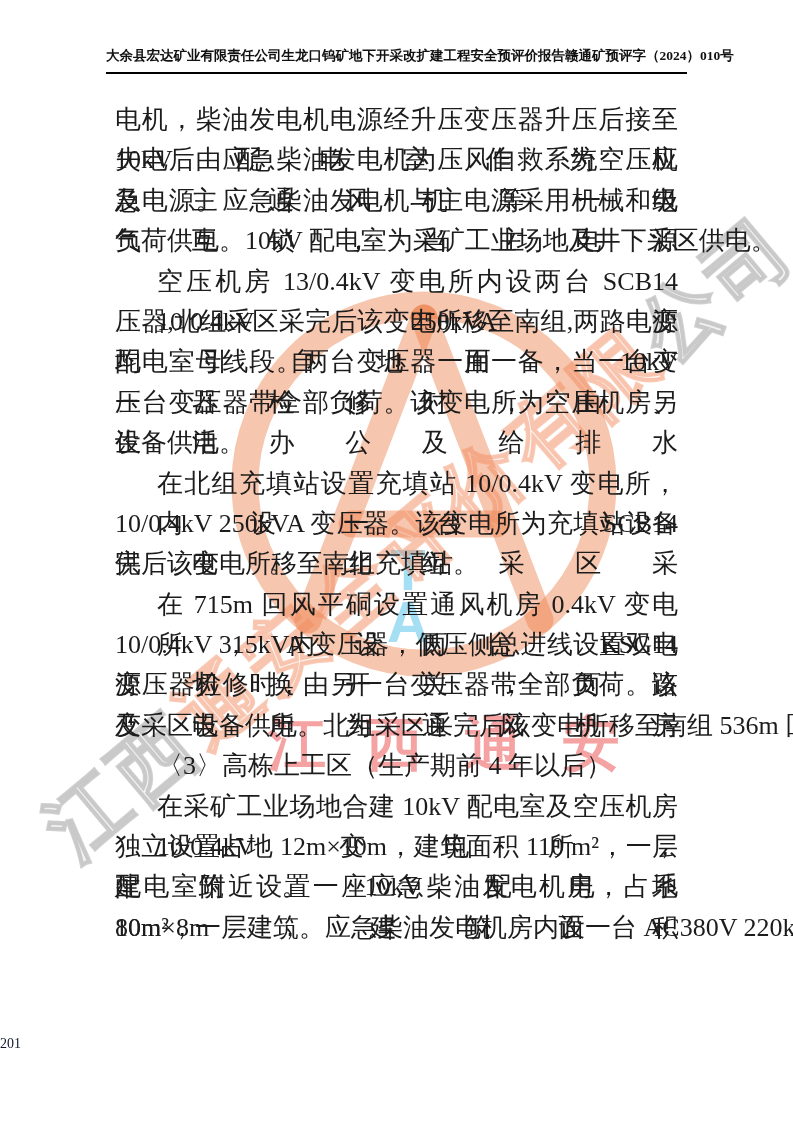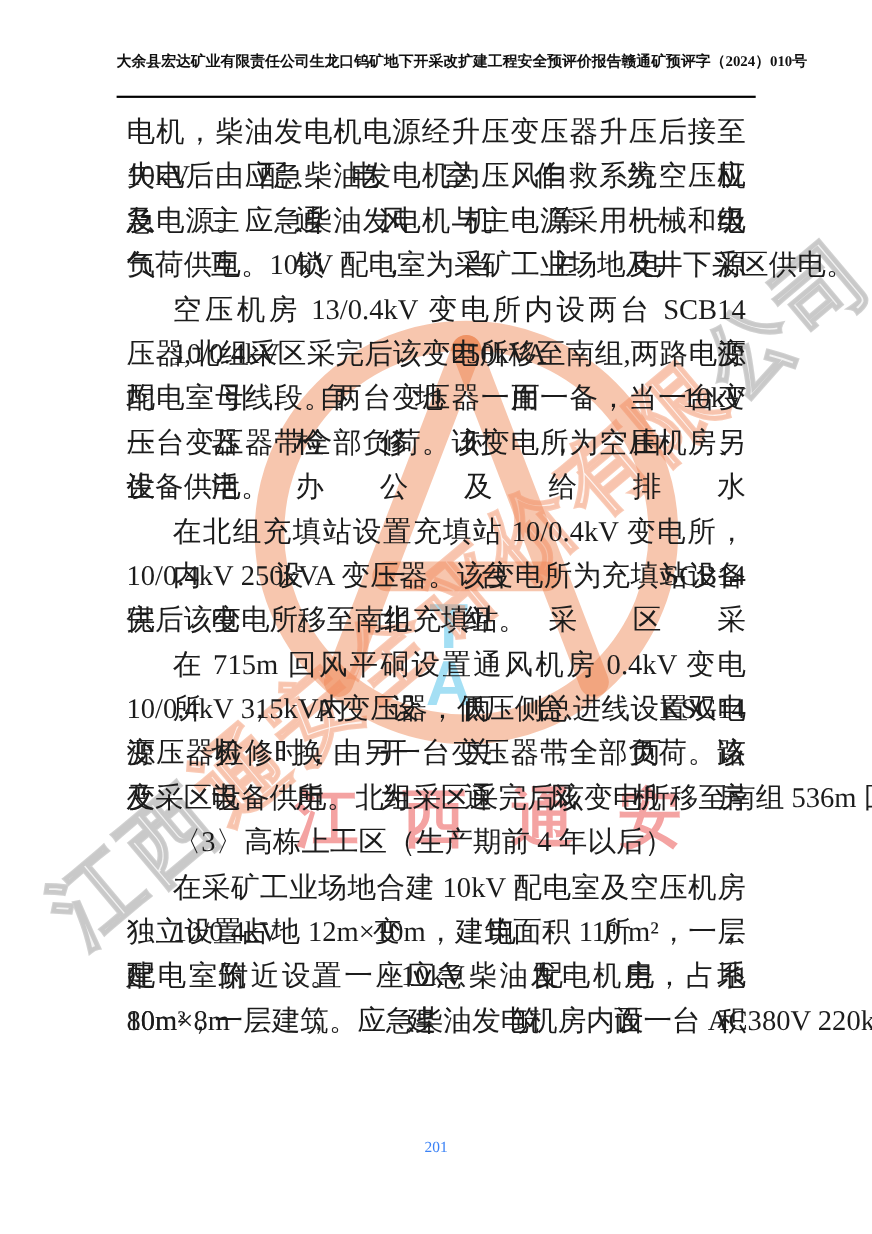--- a/index.html
+++ b/index.html
@@ -10,21 +10,21 @@
     background:#ffffff;
     overflow:hidden;
     font-family:"Liberation Serif","DejaVu Serif","DejaVu Sans",serif;
     color:#1c1c1c;
   }
   
   .doc-header{
     position:absolute;top:47px;left:106px;width:581px;
     text-align:center;
     font-size:13.5px;font-weight:700;color:#111;
-    padding-bottom:22px;
+    padding-bottom:7px;
     border-bottom:2px solid #000;
     white-space:nowrap;
     letter-spacing:0px;
   }
   
   .body-text{
     position:absolute;top:100px;left:115px;width:563px;
     z-index:3;
   }
   .bline{
@@ -33,21 +33,21 @@
     text-align:justify;
     text-align-last:left;
     white-space:nowrap;
     overflow:visible;
   }
   .bline.just{text-align-last:justify;white-space:normal;}
   .bline.ind{padding-left:42px;}
   
   .doc-footer{
     position:absolute;top:1036px;left:0;width:100%;
-    text-align:center;font-size:14px;color:#3b82f6;z-index:3;
+    text-align:left;font-size:14px;color:#0f172a;z-index:3;
   }
   
   .wm{position:absolute;z-index:1;pointer-events:none;}
   .wm-logo-circle{left:212px;top:272px;width:424px;height:424px;}
   .wm-ta{
     left:366px;top:544px;width:84px;
     text-align:center;
     font-family:"Liberation Sans","DejaVu Sans",sans-serif;
     font-size:58px;font-weight:700;line-height:52px;
     color:rgba(108,204,238,0.62);

